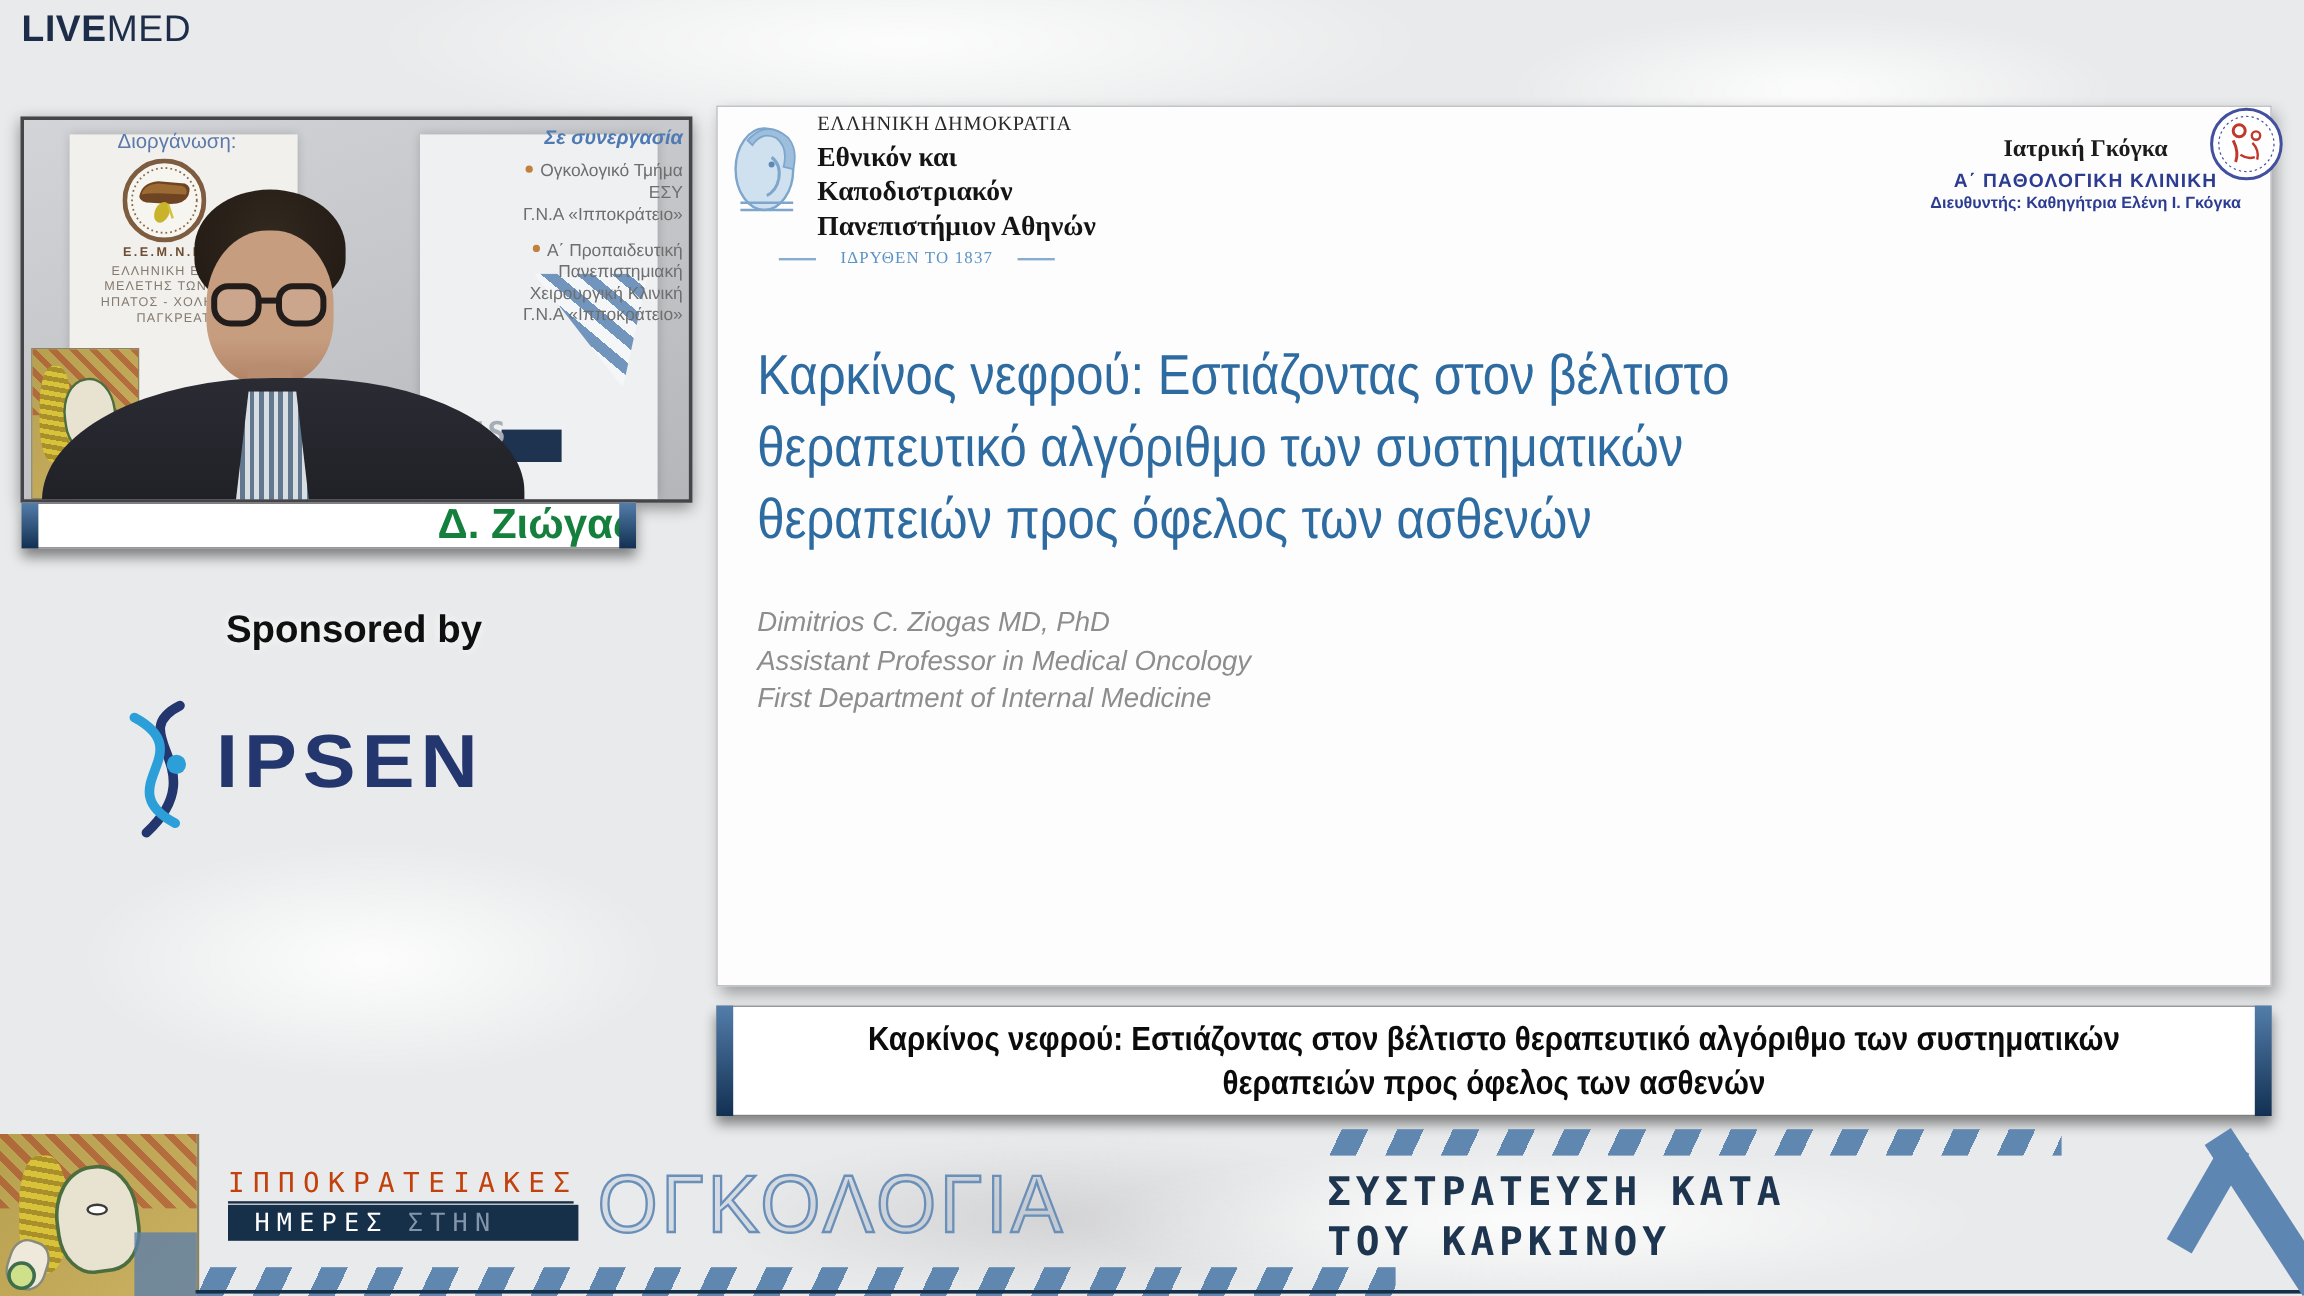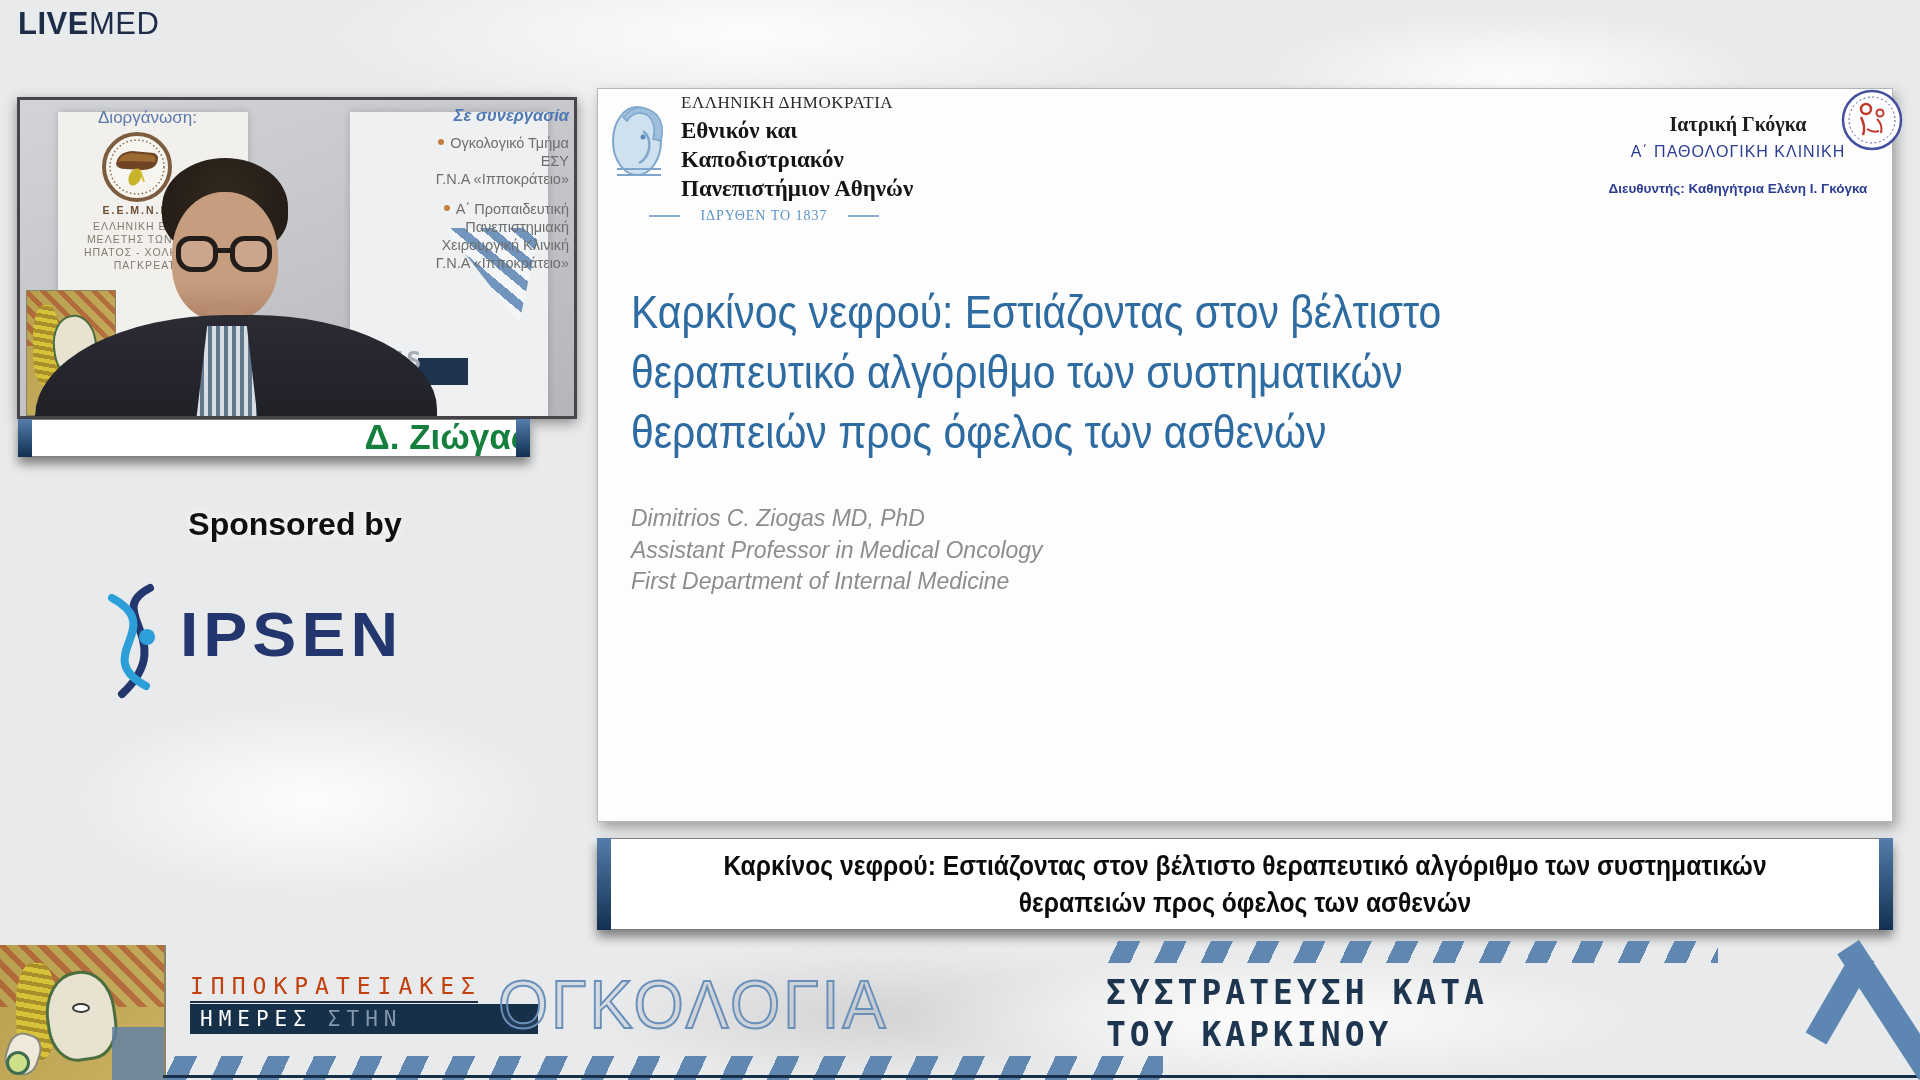--- a/index.html
+++ b/index.html
@@ -72,37 +72,37 @@
   .uni { position:absolute; left:11px; top:4px; width:320px; }
   .uni-emblem { position:absolute; left:0; top:4px; }
   .uni-text { margin-left:72px; font-family:"Liberation Serif", serif; }
   .uni-state { font-size:17px; color:#2a2a2a; letter-spacing:.5px; margin-bottom:3px; }
   .uni-name { font-size:23px; font-weight:700; color:#141414; line-height:29px; }
   .uni-founded { margin-top:5px; margin-left:40px; width:230px; display:flex; align-items:center; gap:20px; }
   .uni-founded .rule { flex:1; height:1.5px; background:#86add1; }
   .uni-founded .txt { font-size:14px; color:#5d93c4; letter-spacing:1px; font-family:"Liberation Serif", serif; }
   .clinic { position:absolute; left:1000px; top:24px; width:280px; text-align:center; }
   .clinic-school { font-size:20px; font-weight:700; font-family:"Liberation Serif", serif; color:#1b1b1b; margin-bottom:7px; }
-  .clinic-name { font-size:16px; font-weight:400; color:#2c3d91; letter-spacing:1px; margin-bottom:20px; }
+  .clinic-name { font-size:16px; font-weight:700; color:#2c3d91; letter-spacing:1px; margin-bottom:0; }
   .clinic-director { font-size:13.5px; font-weight:600; color:#2c3d91; }
   .clinic-logo { position:absolute; left:1243px; top:0px; }
   .slide-title { position:absolute; left:33px; top:193px; width:1240px; transform:scaleX(.87); transform-origin:left top; }
   .st-line { font-size:47px; line-height:60px; color:#2d6ba1; }
   .sp-block { position:absolute; left:33px; top:414px; }
   .sp-line { font-size:23px; font-style:italic; color:#8d8d8d; line-height:31.5px; }
 
   
   .footer { position:absolute; left:0; top:943px; width:1920px; height:137px; }
   .stripes { position:absolute; background:repeating-linear-gradient(115deg, rgba(0,0,0,0) 0 11px, #5f87b0 11px 31px, rgba(0,0,0,0) 31px 42px); }
   .stripes.top-right { left:1106px; top:-2px; width:612px; height:22px; }
   .stripes.bottom { left:163px; top:113px; width:1000px; height:24px; }
   .footer-line { position:absolute; left:163px; top:132px; width:1757px; height:3px; background:#16304a; }
   .ev1 { position:absolute; left:190px; top:30px; font-family:"DejaVu Sans Mono", monospace; font-size:23px; color:#c2410c; letter-spacing:7px; }
   .ev-rule { position:absolute; left:190px; top:58px; width:288px; height:2px; background:#1b3048; }
-  .ev-box { position:absolute; left:190px; top:61px; width:348px; height:30px; background:#16304a; display:flex; align-items:center; padding-left:10px; }
+  .ev-box { position:absolute; left:190px; top:61px; width:292px; height:30px; background:#16304a; display:flex; align-items:center; padding-left:22px; }
   .ev-white { font-family:"DejaVu Sans Mono", monospace; font-size:21px; color:#ffffff; letter-spacing:6px; }
   .ev-gray { font-family:"DejaVu Sans Mono", monospace; font-size:21px; color:#8395a9; letter-spacing:6px; margin-left:16px; }
   .ev-big { position:absolute; left:498px; top:22px; font-size:68px; letter-spacing:3px; color:rgba(106,143,184,.15);
             -webkit-text-stroke:2px #6a8fb8; transform:scaleX(.95); transform-origin:left top; }
   .slogan { position:absolute; left:1106px; font-family:"DejaVu Sans Mono", monospace; font-size:33px; font-weight:700; color:#1e3550; letter-spacing:4px; }
   .slogan.l1 { top:30px; } .slogan.l2 { top:72px; }
   .vmotif { position:absolute; left:1822px; top:0; width:98px; height:137px; }
   .vbar { position:absolute; background:#5d86b2; }
   .vbar.b1 { left:6px; top:6px; width:24px; height:96px; transform:rotate(30deg); }
   .vbar.b2 { left:54px; top:-8px; width:26px; height:150px; transform:rotate(-33deg); }

